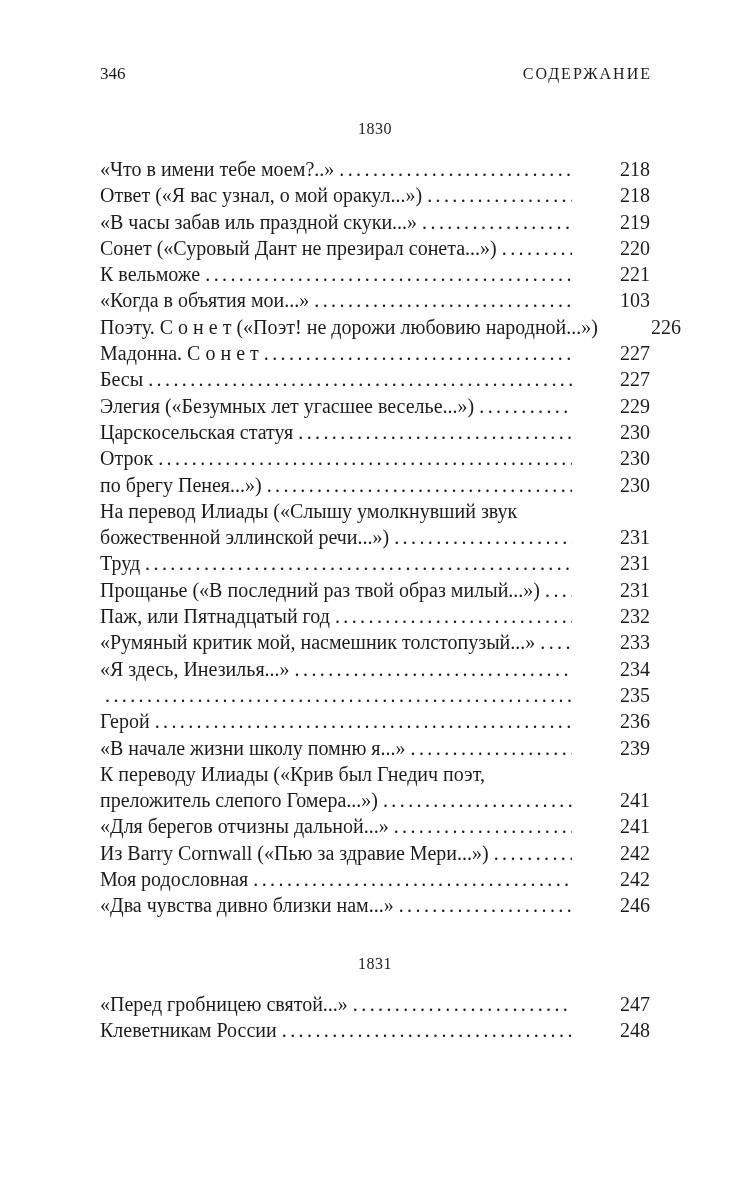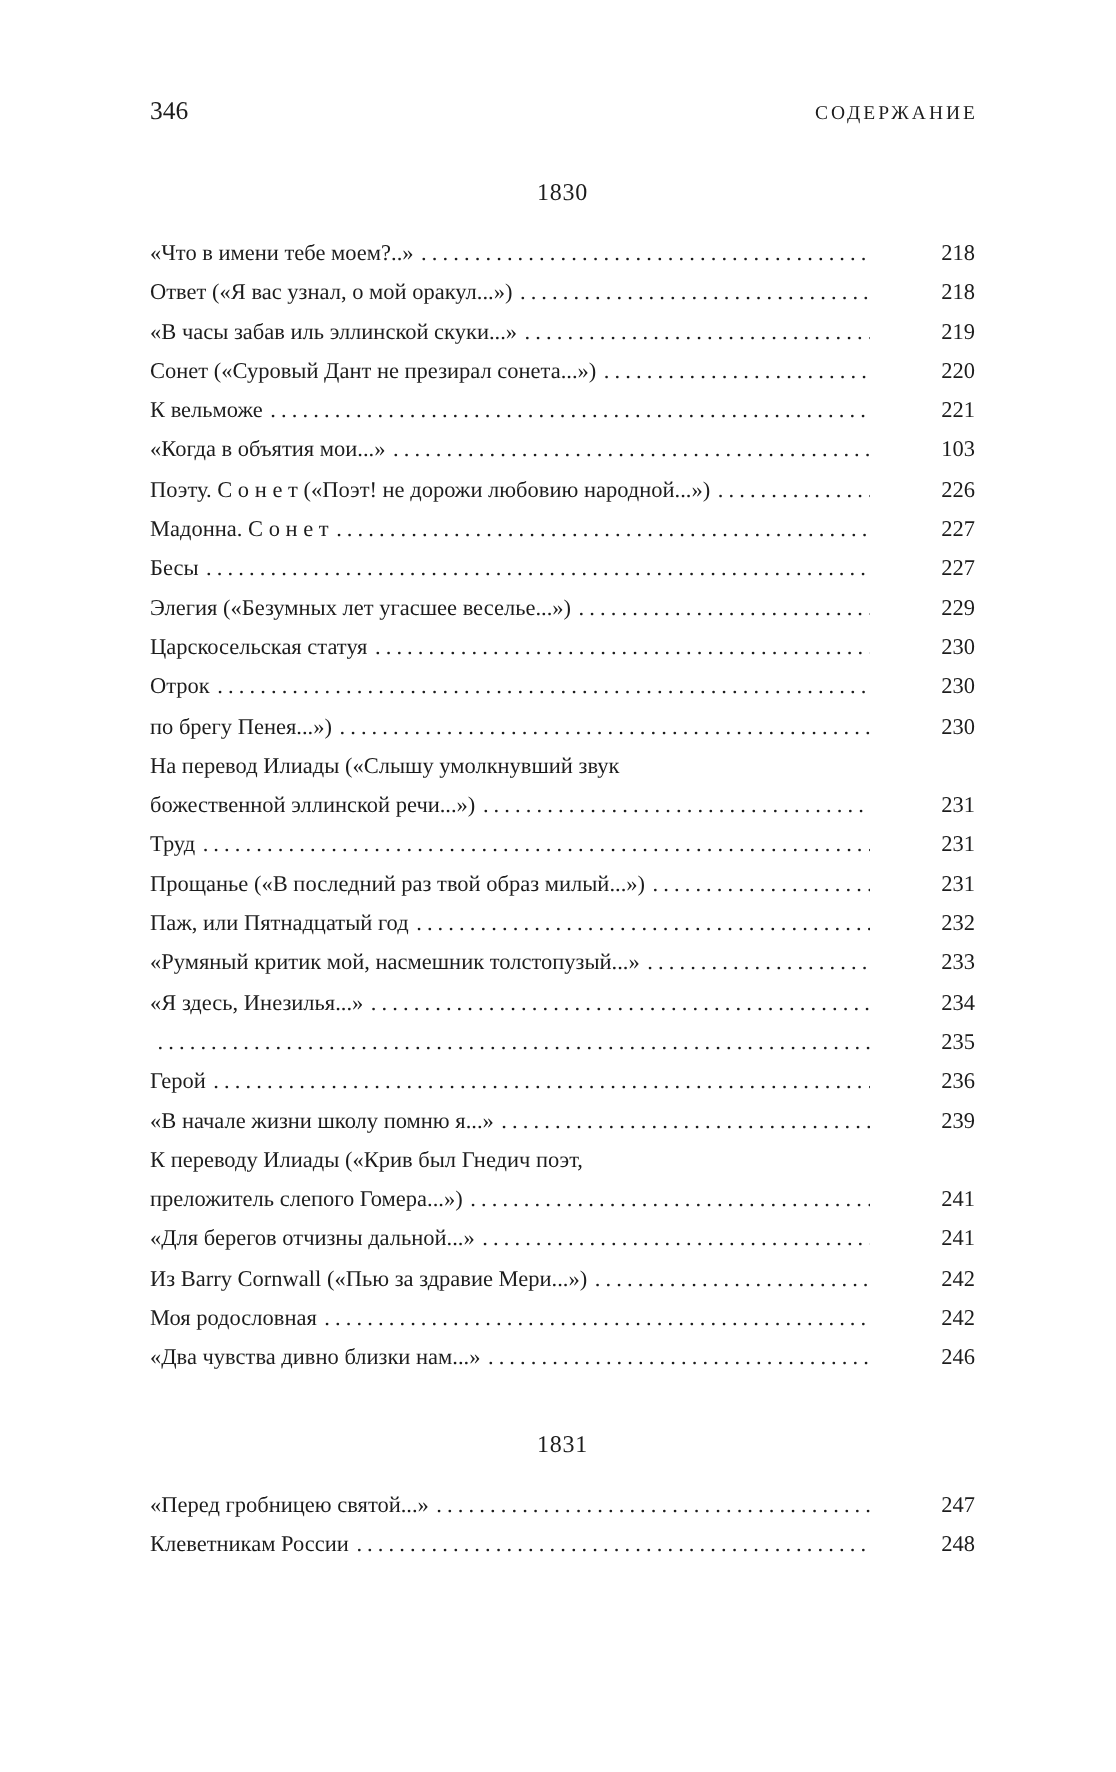--- a/index.html
+++ b/index.html
@@ -17,32 +17,32 @@
     height: 859px;
     padding: 64px 94px 0 100px;
   }
   .header-row {
     display: flex;
     justify-content: space-between;
     align-items: baseline;
   }
   .folio { font-size: 17px; }
   .running-title {
-    font-size: 13px;
+    font-size: 16px;
     letter-spacing: 2px;
     margin-right: -2px;
   }
   .year-heading {
     text-align: center;
     font-size: 16px;
     margin: 36px 0 18px 0;
     letter-spacing: 0.5px;
   }
   .entries {
-    font-size: 15px;
+    font-size: 20px;
     line-height: 26.3px;
   }
   .entry-cont { white-space: pre; }
   .entry-row { display: flex; }
   .entry-text { white-space: pre; }
   .leader {
     flex: 1 1 auto;
     overflow: hidden;
     white-space: nowrap;
     margin: 0 2px 0 5px;
@@ -74,21 +74,21 @@
         </div>
         <div class="entry">
           <div class="entry-row">
             <span class="entry-text">Ответ («Я вас узнал, о мой оракул...»)</span>
             <span class="leader"></span>
             <span class="page-num">218</span>
           </div>
         </div>
         <div class="entry">
           <div class="entry-row">
-            <span class="entry-text">«В часы забав иль эллинской скуки...»</span>
+            <span class="entry-text">«В часы забав иль праздной скуки...»</span>
             <span class="leader"></span>
             <span class="page-num">219</span>
           </div>
         </div>
         <div class="entry">
           <div class="entry-row">
             <span class="entry-text">Сонет («Суровый Дант не презирал сонета...»)</span>
             <span class="leader"></span>
             <span class="page-num">220</span>
           </div>

